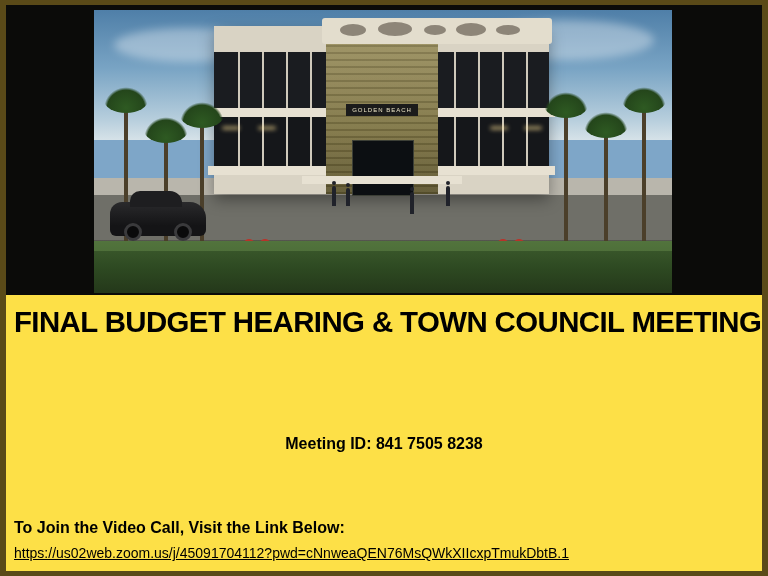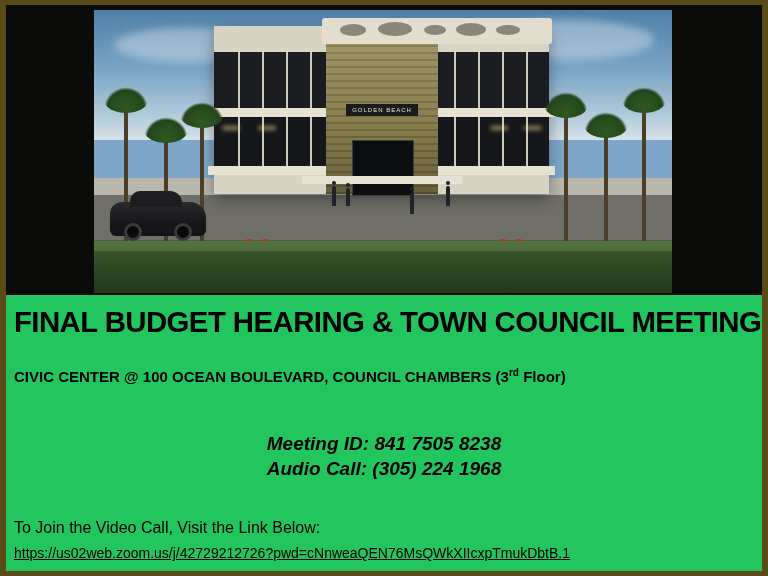--- a/index.html
+++ b/index.html
@@ -276,21 +276,21 @@
     border-radius: 50%;
     filter: blur(0.5px);
   }
   
   .text-area {
     position: absolute;
     left: 0;
     top: 290px;
     width: 756px;
     height: 276px;
-    background: #22c55e;
+    background: #fde047;
   }
   .headline {
     position: absolute;
     left: 8px;
     top: 10px;
     font-size: 30px;
     font-weight: bold;
     letter-spacing: -0.6px;
     color: #000000;
     white-space: nowrap;
@@ -314,33 +314,32 @@
     vertical-align: super;
   }
   .center-block {
     position: absolute;
     left: 0;
     right: 0;
     top: 136px;
     text-align: center;
   }
   .center-line {
-    font-size: 19px;
+    font-size: 16px;
     font-weight: bold;
     color: #000000;
     line-height: 25px;
     font-family: "Liberation Sans", sans-serif;
-    font-style: italic;
   }
   .join-label {
     position: absolute;
     left: 8px;
     top: 224px;
     font-size: 16px;
-    font-weight: normal;
+    font-weight: bold;
     color: #000000;
     font-family: "Liberation Sans", sans-serif;
   }
   .zoom-link {
     position: absolute;
     left: 8px;
     top: 250px;
     font-size: 14px;
     color: #000000;
     text-decoration: underline;
@@ -430,24 +429,22 @@
     <div class="flower" style="left:150px;"></div>
     <div class="flower" style="left:166px;"></div>
     <div class="flower" style="left:404px;"></div>
     <div class="flower" style="left:420px;"></div>
 
     <div class="hedge"></div>
   </div>
 
   <div class="text-area">
     <div class="headline">FINAL BUDGET HEARING &amp; TOWN COUNCIL MEETING</div>
-    <div class="subline sub2"><span>CIVIC CENTER @ 100 OCEAN BOULEVARD, COUNCIL CHAMBERS (3</span><span class="sup">rd</span><span> Floor)</span></div>
 
     <div class="center-block">
       <div class="center-line">Meeting ID: 841 7505 8238</div>
-      <div class="center-line">Audio Call: (305) 224 1968</div>
     </div>
 
     <div class="join-label">To Join the Video Call, Visit the Link Below:</div>
-    <a class="zoom-link" href="#">https://us02web.zoom.us/j/42729212726?pwd=cNnweaQEN76MsQWkXIIcxpTmukDbtB.1</a>
+    <a class="zoom-link" href="#">https://us02web.zoom.us/j/45091704112?pwd=cNnweaQEN76MsQWkXIIcxpTmukDbtB.1</a>
   </div>
 
 </div>
 
 </body></html>

